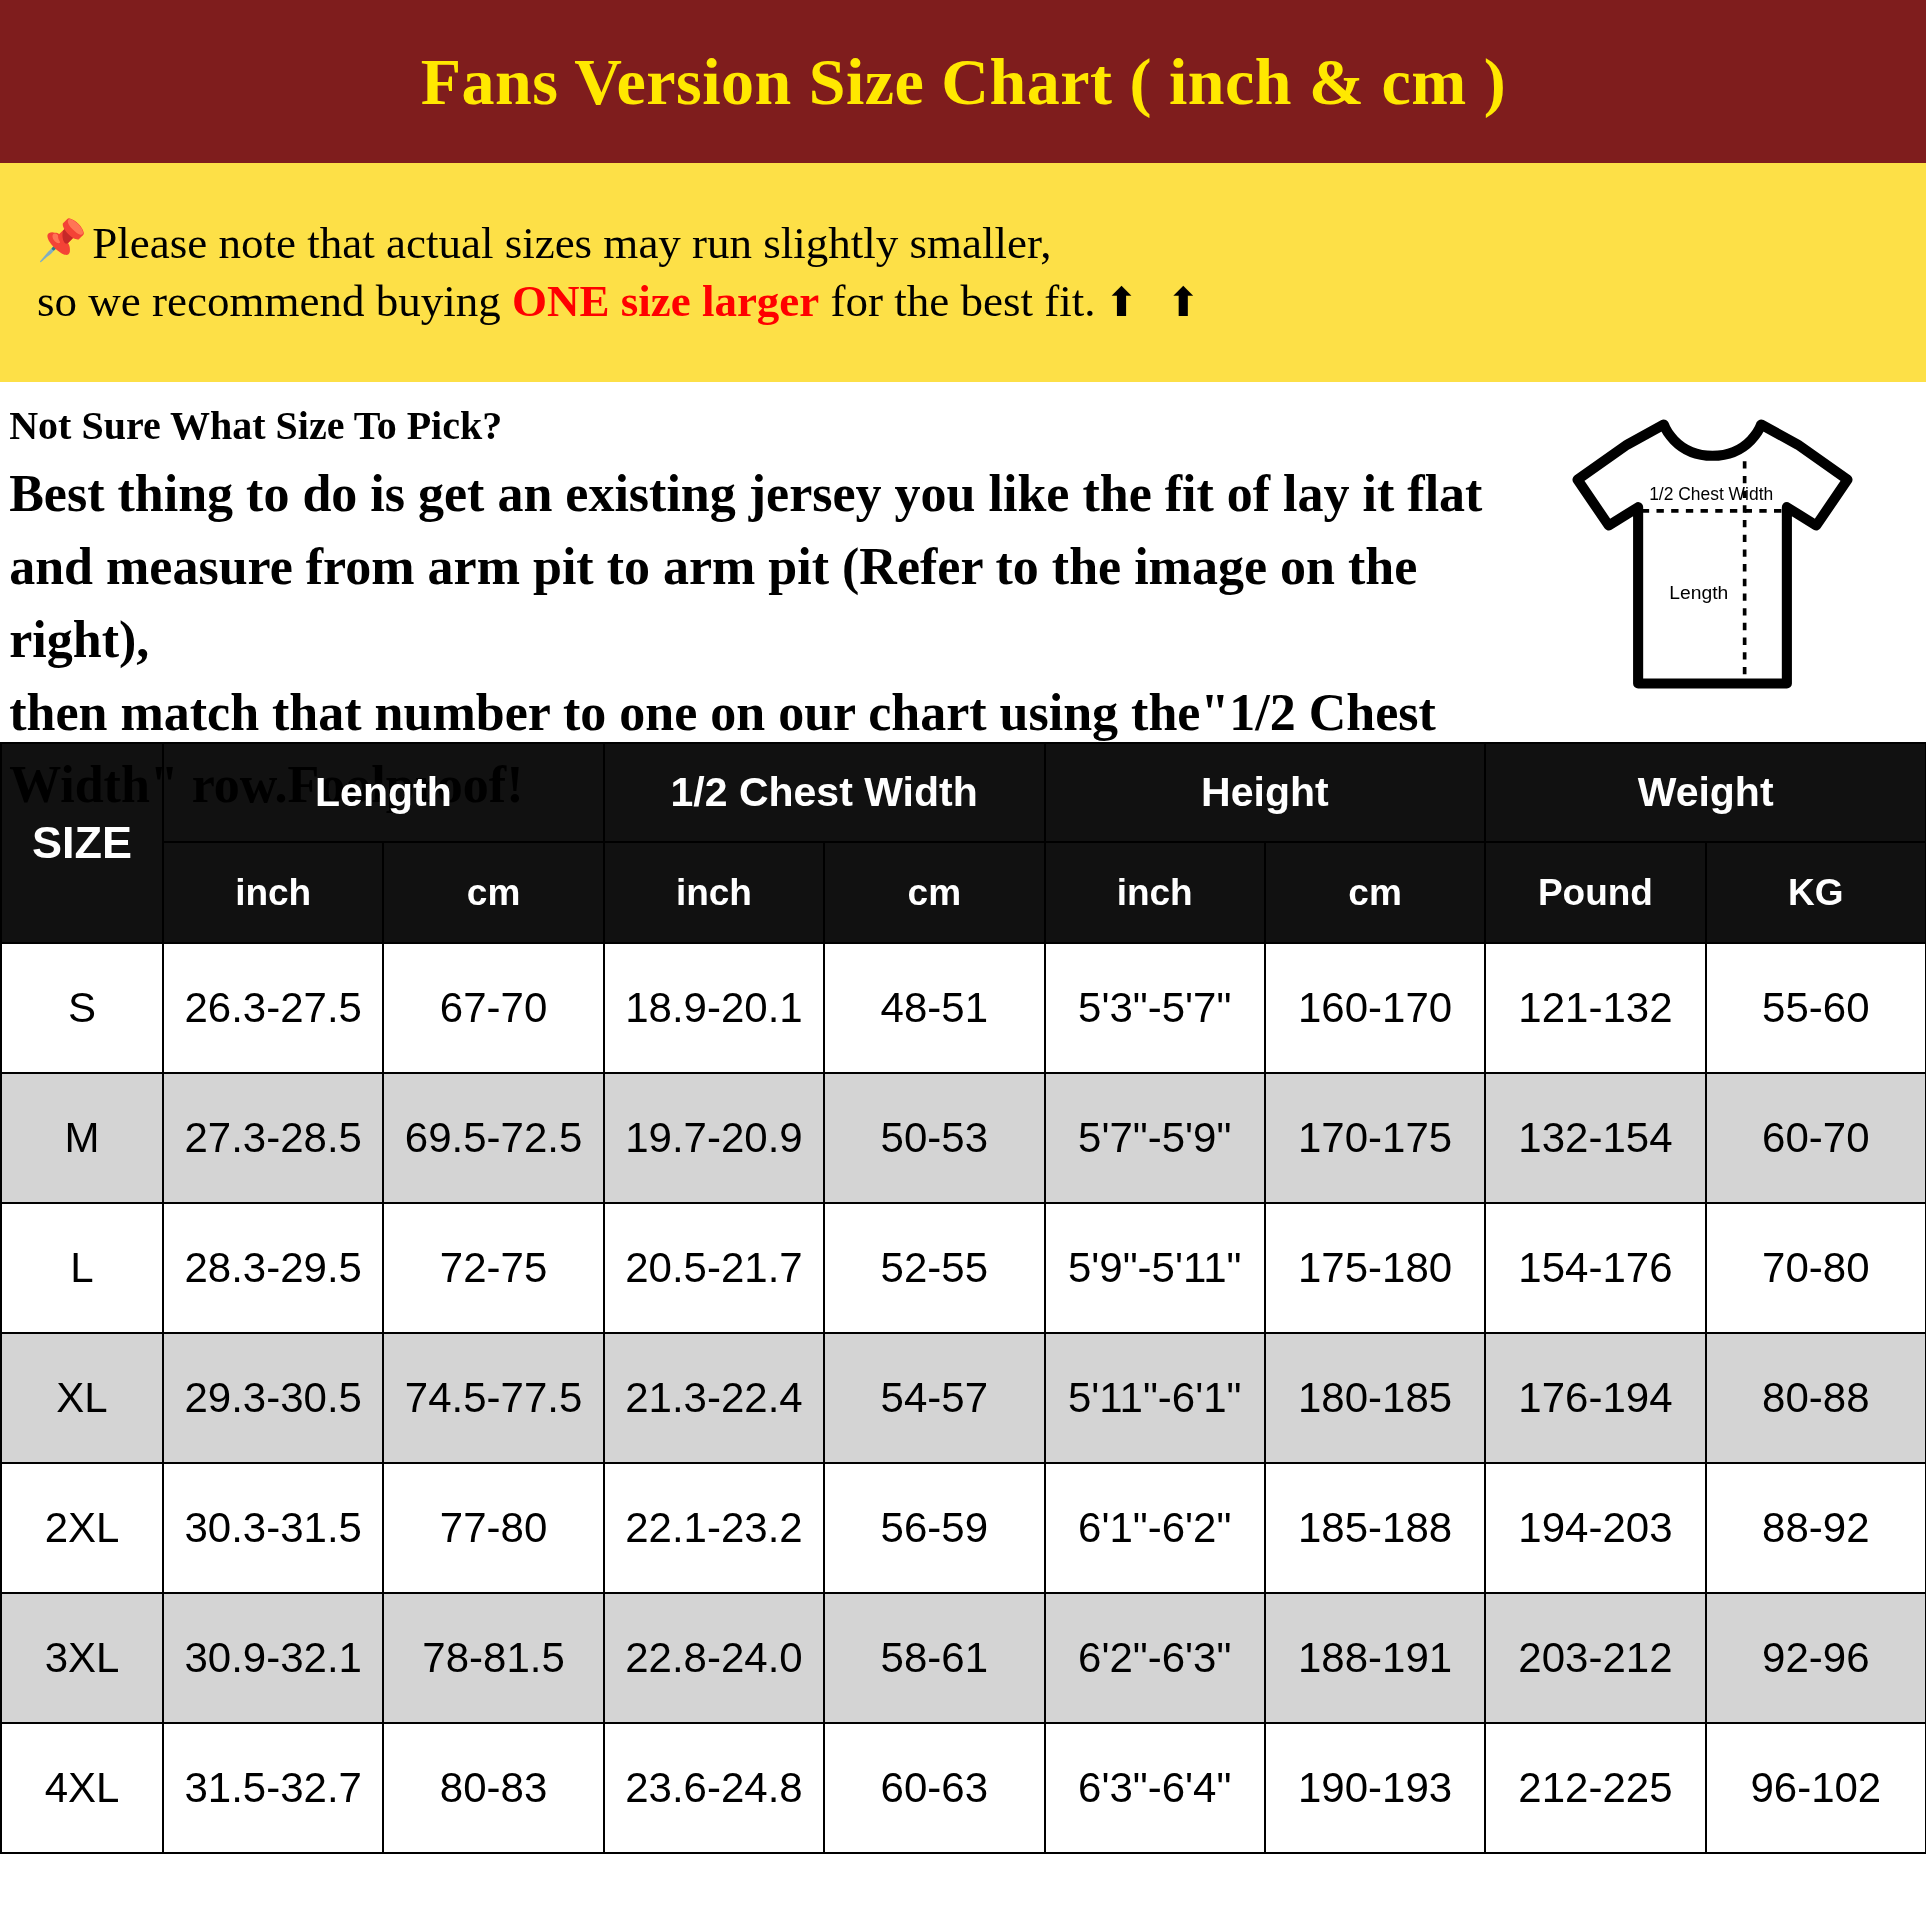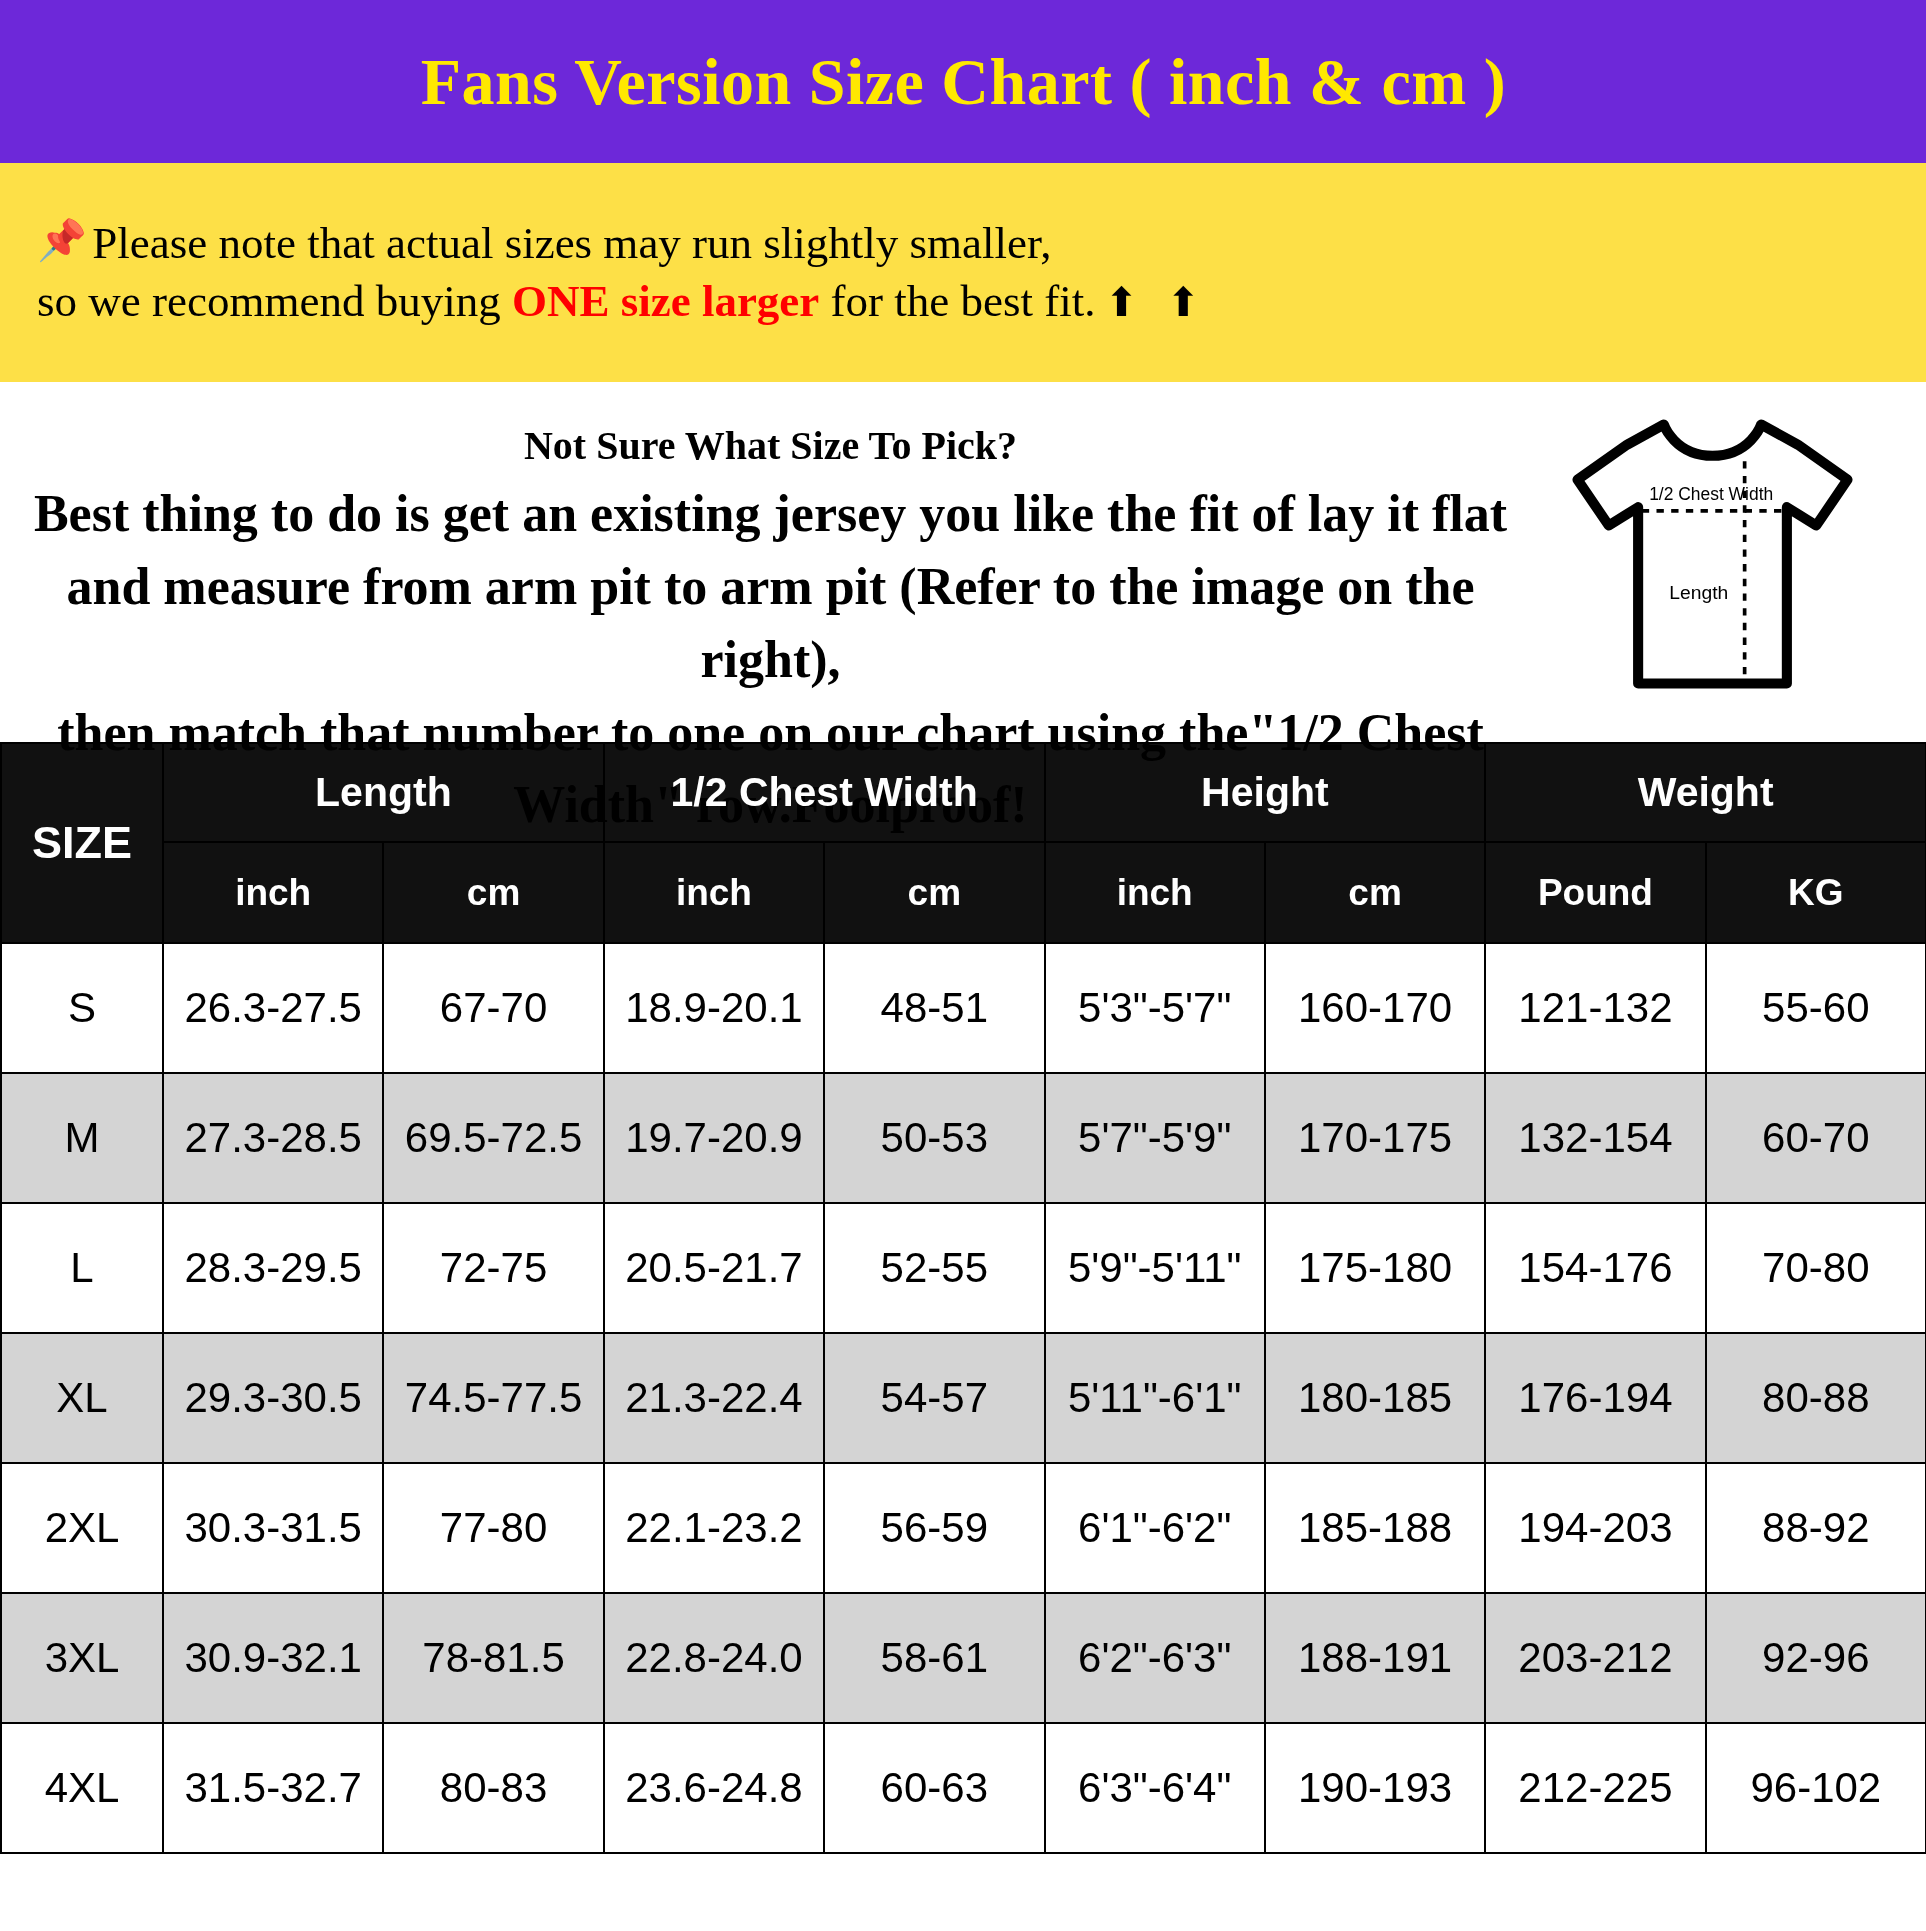--- a/index.html
+++ b/index.html
@@ -12,21 +12,21 @@
   #page {
     width: 1927px;
     height: 1931px;
     position: relative;
     background: #ffffff;
     overflow: hidden;
   }
 
   
   .title-bar {
-    background: #6d28d9;
+    background: #7f1d1d;
     width: 100%;
     height: 163px;
     display: flex;
     align-items: center;
     justify-content: center;
   }
   .title-text {
     color: #ffe800;
     font-size: 66px;
     font-weight: bold;
@@ -75,22 +75,20 @@
     height: 360px;
     display: flex;
     align-items: flex-start;
     padding: 20px 0 0 0;
     background: #ffffff;
   }
   .help-text {
     flex: 1 1 auto;
     padding-left: 9.2px;
     padding-right: 9.2px;
-    text-align: center;
-    margin-top: 20px;
   }
   .help-title {
     font-size: 40px;
     font-weight: bold;
     color: #000000;
     margin-bottom: 9.2px;
     font-family: "Liberation Serif", serif;
   }
   .help-body {
     font-size: 52px;

